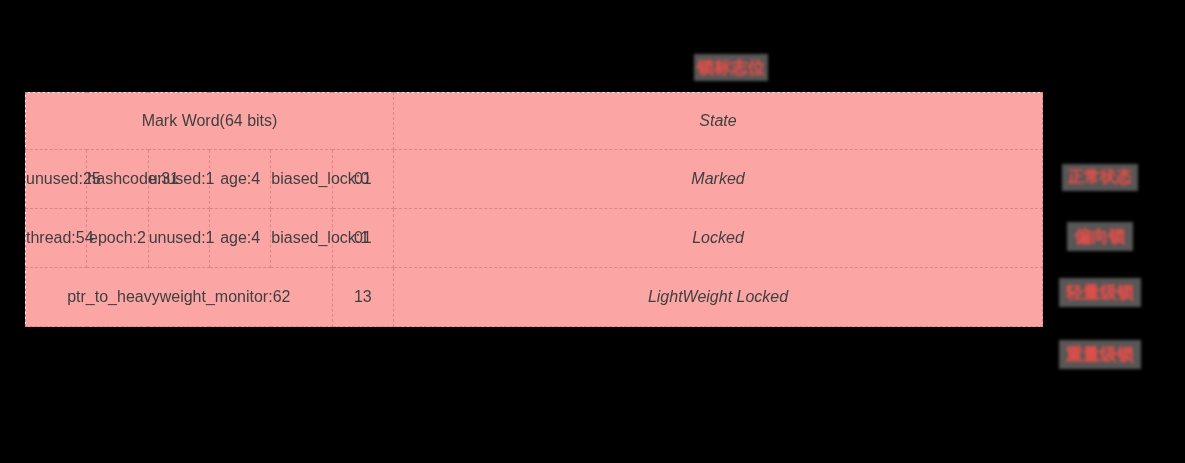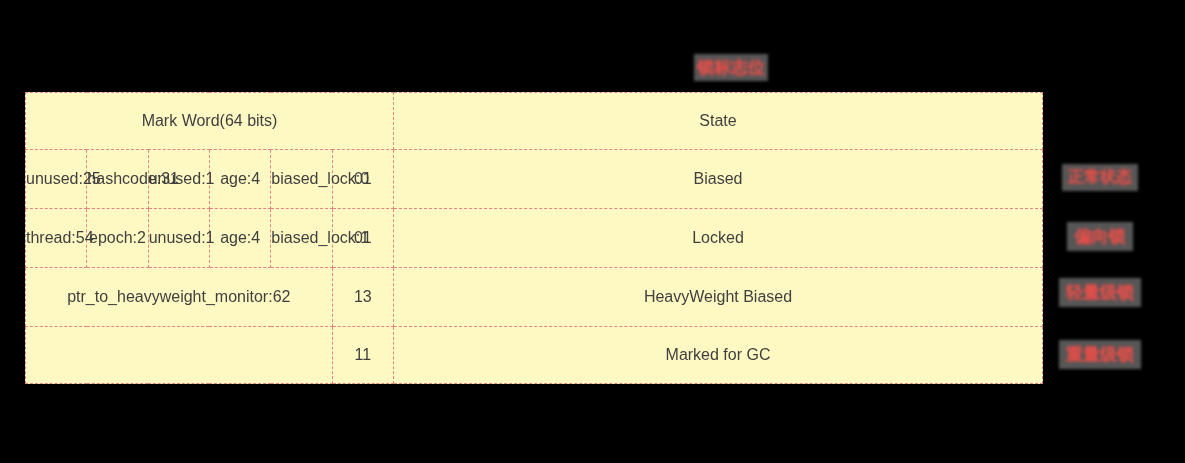--- a/index.html
+++ b/index.html
@@ -49,40 +49,40 @@
     position: absolute;
     left: 25px;
     top: 92px;
     width: 1018px;
     border-collapse: collapse;
     table-layout: fixed;
     background: #fdfcfb;
   }
   #mark-word-table td {
     border: 1px dashed #e08585;
-    background: #fef9c3;
+    background: #fca5a5;
     color: #3f3f3f;
     font-size: 16px;
     text-align: center;
     vertical-align: middle;
     padding: 0;
     height: 58px;
     font-family: "Liberation Sans", sans-serif;
     margin-left: 40px;
   }
   #mark-word-table tr.header-row td { height: 56px; }
   #mark-word-table tr.last-row td { height: 56px; }
 
   .c0 { width: 151px; }
   .c1 { width: 154px; }
   .c2 { width: 117px; }
   .c3 { width: 110px; }
   .c4 { width: 135px; }
   .c5 { width: 84px; }
-  .c6 { width: 267px; }
+  .c6 { width: 267px; font-style: italic; }
 
   
   #watermark {
     position: absolute;
     left: 1016px;
     top: 438px;
     font-size: 15px;
     color: #f2f2f2;
     white-space: nowrap;
     font-family: "Liberation Sans", sans-serif;
@@ -103,45 +103,40 @@
         <td class="c6">State</td>
       </tr>
 
       <tr>
         <td class="c0">unused:25</td>
         <td class="c1">hashcode:31</td>
         <td class="c2">unused:1</td>
         <td class="c3">age:4</td>
         <td class="c4">biased_lock:0</td>
         <td class="c5">01</td>
-        <td class="c6">Biased</td>
+        <td class="c6">Marked</td>
       </tr>
 
       <tr>
         <td class="c0">thread:54</td>
         <td class="c1">epoch:2</td>
         <td class="c2">unused:1</td>
         <td class="c3">age:4</td>
         <td class="c4">biased_lock:1</td>
         <td class="c5">01</td>
         <td class="c6">Locked</td>
       </tr>
 
 
       <tr>
         <td colspan="5" class="c0">ptr_to_heavyweight_monitor:62</td>
         <td class="c5">13</td>
-        <td class="c6">HeavyWeight Biased</td>
+        <td class="c6">LightWeight Locked</td>
       </tr>
 
-      <tr class="last-row">
-        <td colspan="5" class="c0"></td>
-        <td class="c5">11</td>
-        <td class="c6">Marked for GC</td>
-      </tr>
     </tbody>
   </table>
 
   <div id="side-label-0" class="redacted">正常状态</div>
   <div id="side-label-1" class="redacted">偏向锁</div>
   <div id="side-label-2" class="redacted">轻量级锁</div>
   <div id="side-label-3" class="redacted">重量级锁</div>
 
 
 </div>

